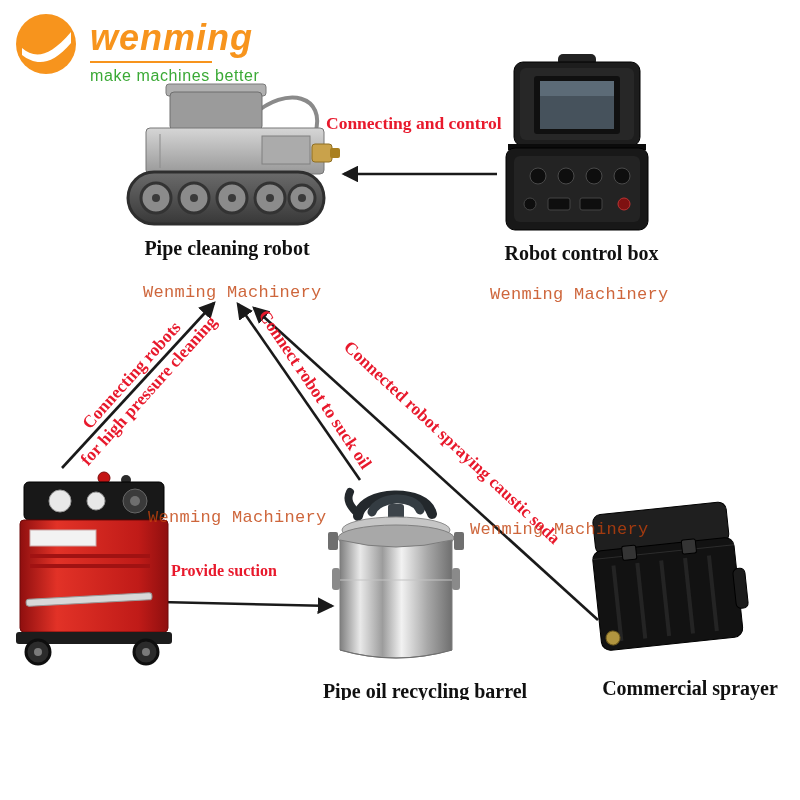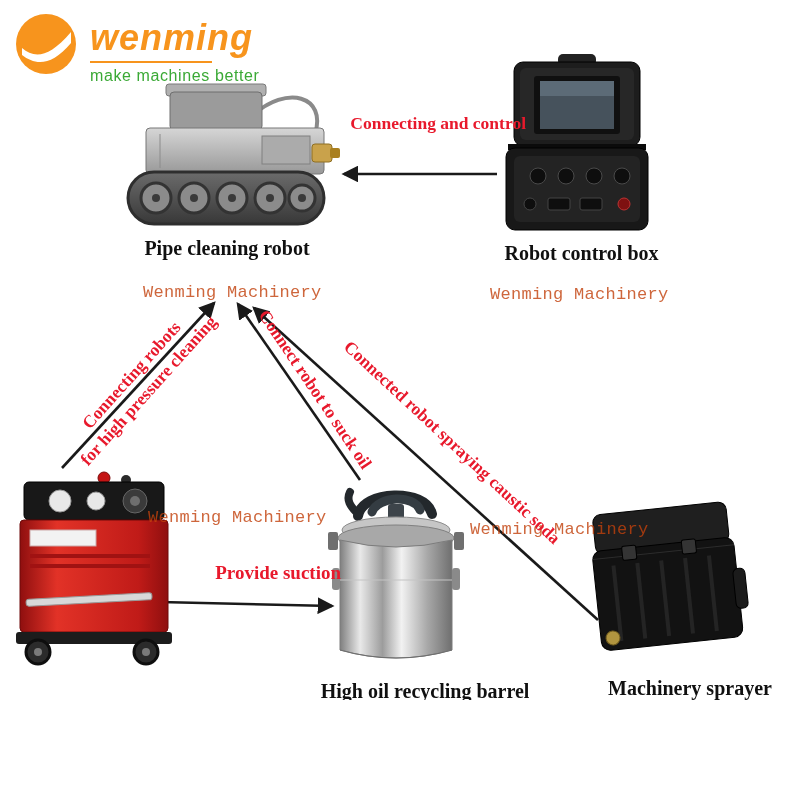--- a/index.html
+++ b/index.html
@@ -191,36 +191,36 @@
         <rect x="44" y="50" width="14" height="14" rx="2" fill="#343434" stroke="#000"></rect>
         <rect x="104" y="50" width="14" height="14" rx="2" fill="#343434" stroke="#000"></rect>
         <rect x="152" y="84" width="12" height="40" rx="5" fill="#1b1b1b" stroke="#000"></rect>
         <circle cx="26" cy="140" r="7" fill="#b1953f" stroke="#6e5a1d"></circle>
       </g>
     </svg>
   </div>
 
   <div class="label" style="left:484px; top:242px; width:195px;">Robot control box</div>
   <div class="label" style="left:112px; top:237px; width:230px;">Pipe cleaning robot</div>
-  <div class="label" style="left:285px; top:680px; width:280px;">High oil recycling barrel</div>
-  <div class="label" style="left:585px; top:677px; width:210px;">Machinery sprayer</div>
+  <div class="label" style="left:285px; top:680px; width:280px;">Pipe oil recycling barrel</div>
+  <div class="label" style="left:585px; top:677px; width:210px;">Commercial sprayer</div>
 
   <div class="watermark" style="left:143px; top:283px;">Wenming Machinery</div>
   <div class="watermark" style="left:490px; top:285px;">Wenming Machinery</div>
   <div class="watermark" style="left:148px; top:508px;">Wenming Machinery</div>
   <div class="watermark" style="left:470px; top:520px;">Wenming Machinery</div>
 
-  <div class="red-note" style="left:326px; top:112px; width:200px; line-height:1.3;text-align:right;">
+  <div class="red-note" style="left:326px; top:112px; width:200px; line-height:1.3;">
     <div>Connecting and control</div>
   </div>
 
   <div class="red-note rot" style="left:15px; top:360px; width:250px; line-height:1.3; transform:rotate(-48deg);">
     <div>Connecting robots</div>
     <div>for high pressure cleaning</div>
   </div>
 
   <div class="red-note rot" style="left:200px; top:379px; width:230px; transform:rotate(56deg);">Connect robot to suck oil</div>
 
   <div class="red-note rot" style="left:287px; top:432px; width:330px; transform:rotate(43deg);">Connected robot spraying caustic soda</div>
 
-  <div class="red-note" style="left:171px; top:562px; width:170px; text-align:right; font-size:19px;">Provide suction</div>
+  <div class="red-note" style="left:171px; top:562px; width:170px; text-align:left; font-size:16px;">Provide suction</div>
 
 </div>
 
 </body></html>

